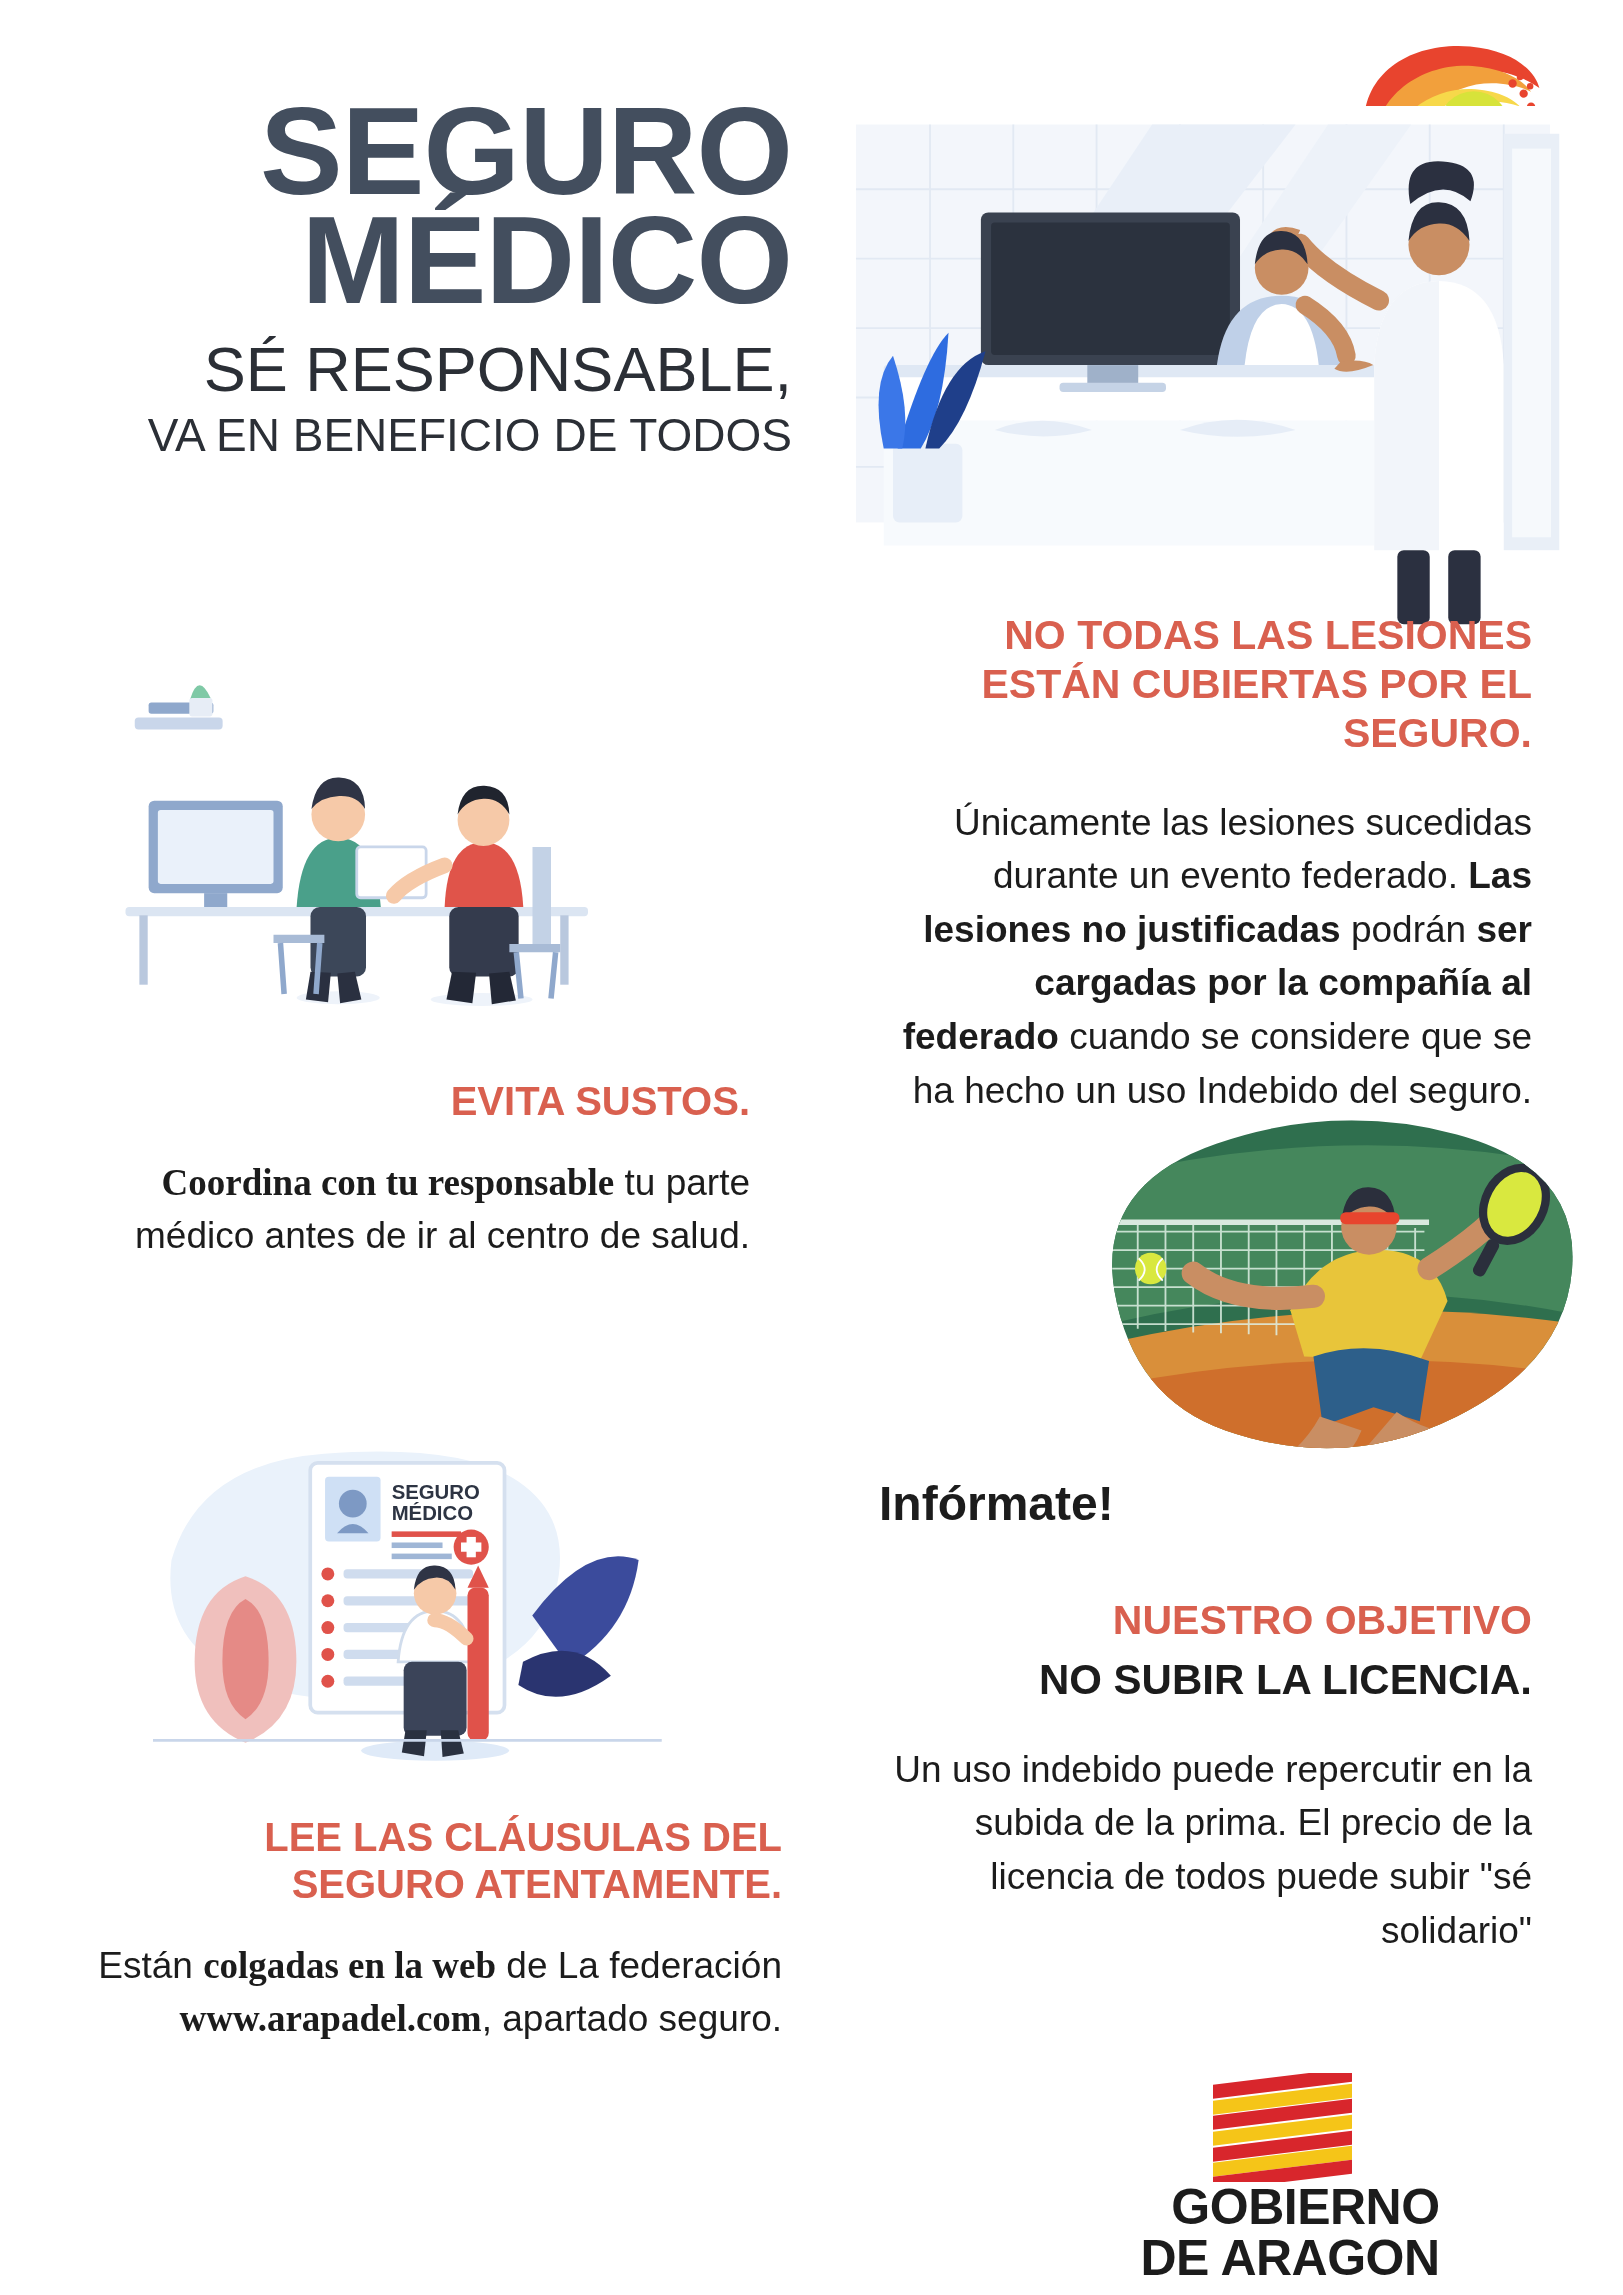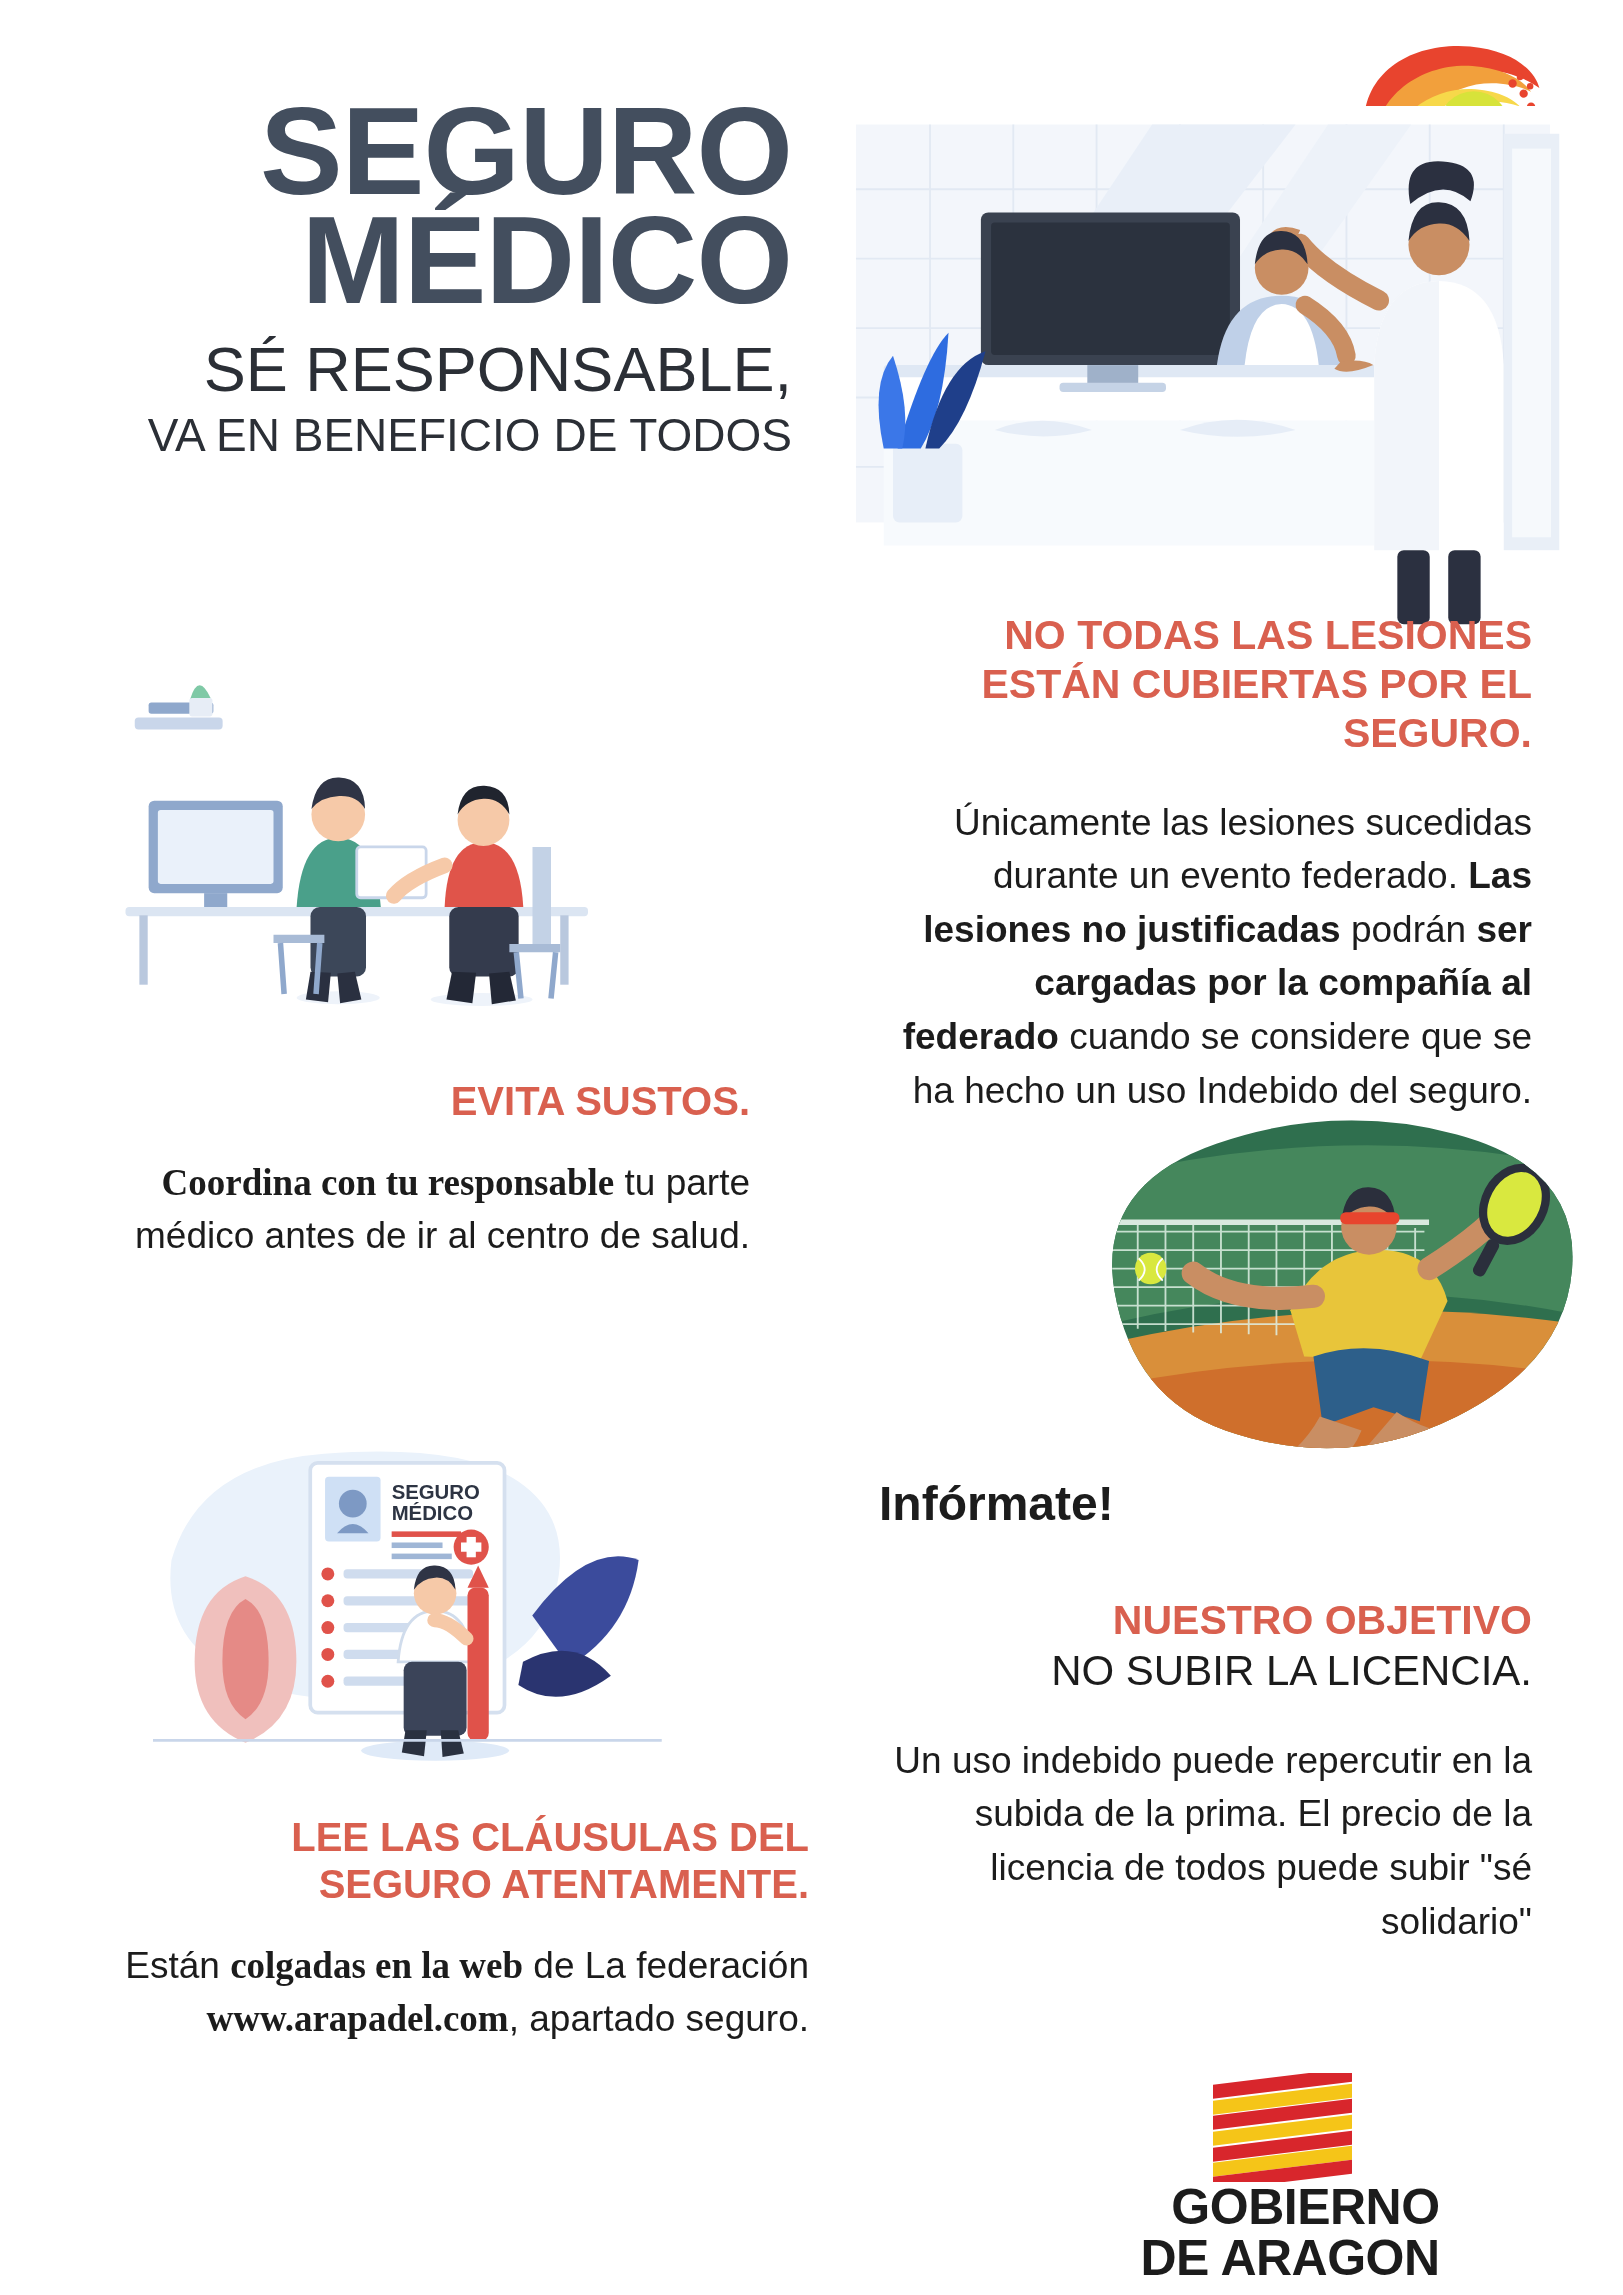--- a/index.html
+++ b/index.html
@@ -91,21 +91,20 @@
     top: 1421px;
     width: 592px;
     height: 366px;
   }
 
   .block-lee {
     position: absolute;
     left: 79px;
     top: 1814px;
     width: 703px;
-    margin-left: 27px;
   }
   
   .illus-reception {
     position: absolute;
     left: 828px;
     top: 106px;
     width: 750px;
     height: 546px;
   }
   
@@ -155,23 +154,23 @@
   }
 
   .block-objetivo {
     position: absolute;
     left: 870px;
     top: 1596px;
     width: 662px;
   }
   .heading-black-bold {
     color: #1c1c1c;
-    font-weight: 400;
+    font-weight: 700;
     font-size: 42px;
-    margin: 1px 0 0 0;
+    margin: 10px 0 0 0;
     line-height: 1.2;
   }
 
   .gob-logo {
     position: absolute;
     left: 1032px;
     top: 2073px;
     width: 500px;
     height: 139px;
     display: flex;

